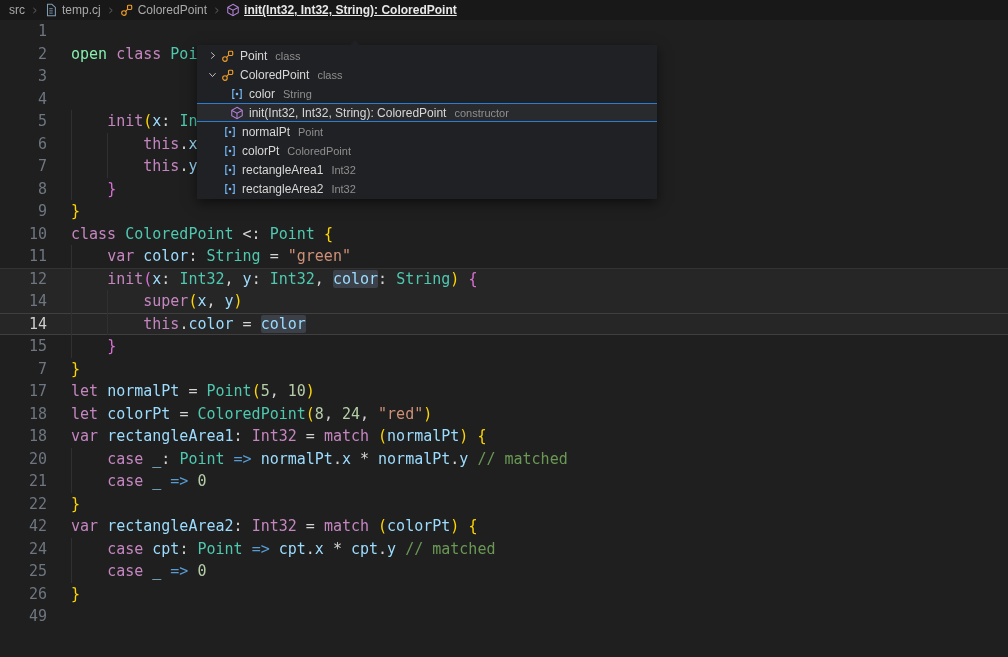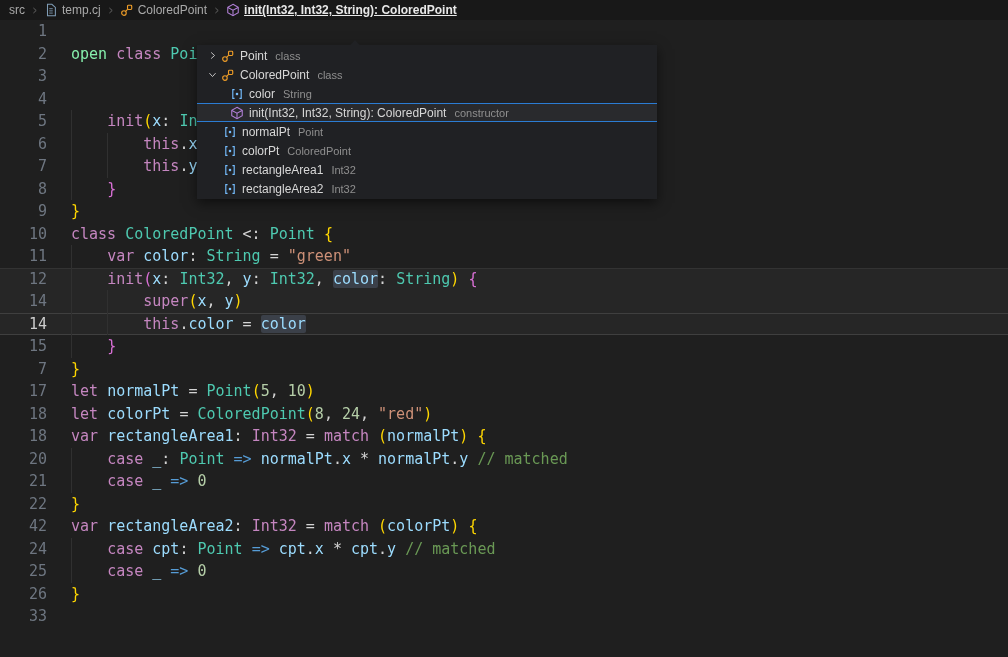--- a/index.html
+++ b/index.html
@@ -197,21 +197,21 @@
       </div>
       <div class="line">
         <span class="ln">25</span>
         <span class="code"><i class="guide" style="left: 0px;"></i><span>    </span><span style="color: rgb(197, 134, 192);">case</span><span> </span><span style="color: rgb(156, 220, 254);">_</span><span> </span><span style="color: rgb(86, 156, 214);">=&gt;</span><span> </span><span style="color: rgb(181, 206, 168);">0</span></span>
       </div>
       <div class="line">
         <span class="ln">26</span>
         <span class="code"><span style="color: rgb(255, 215, 0);">}</span></span>
       </div>
       <div class="line">
-        <span class="ln">33</span>
+        <span class="ln">49</span>
         <span class="code"></span>
       </div>
     </div>
   <div class="popup">
     <div class="popup-arrow"></div>
     <div>
         <div class="prow ind0">
           <span class="chev">
             <svg viewBox="0 0 16 16">
     <path d="M6 3.5 11 8l-5 4.5" fill="none" stroke="#c5c5c5" stroke-width="1.4"></path>

